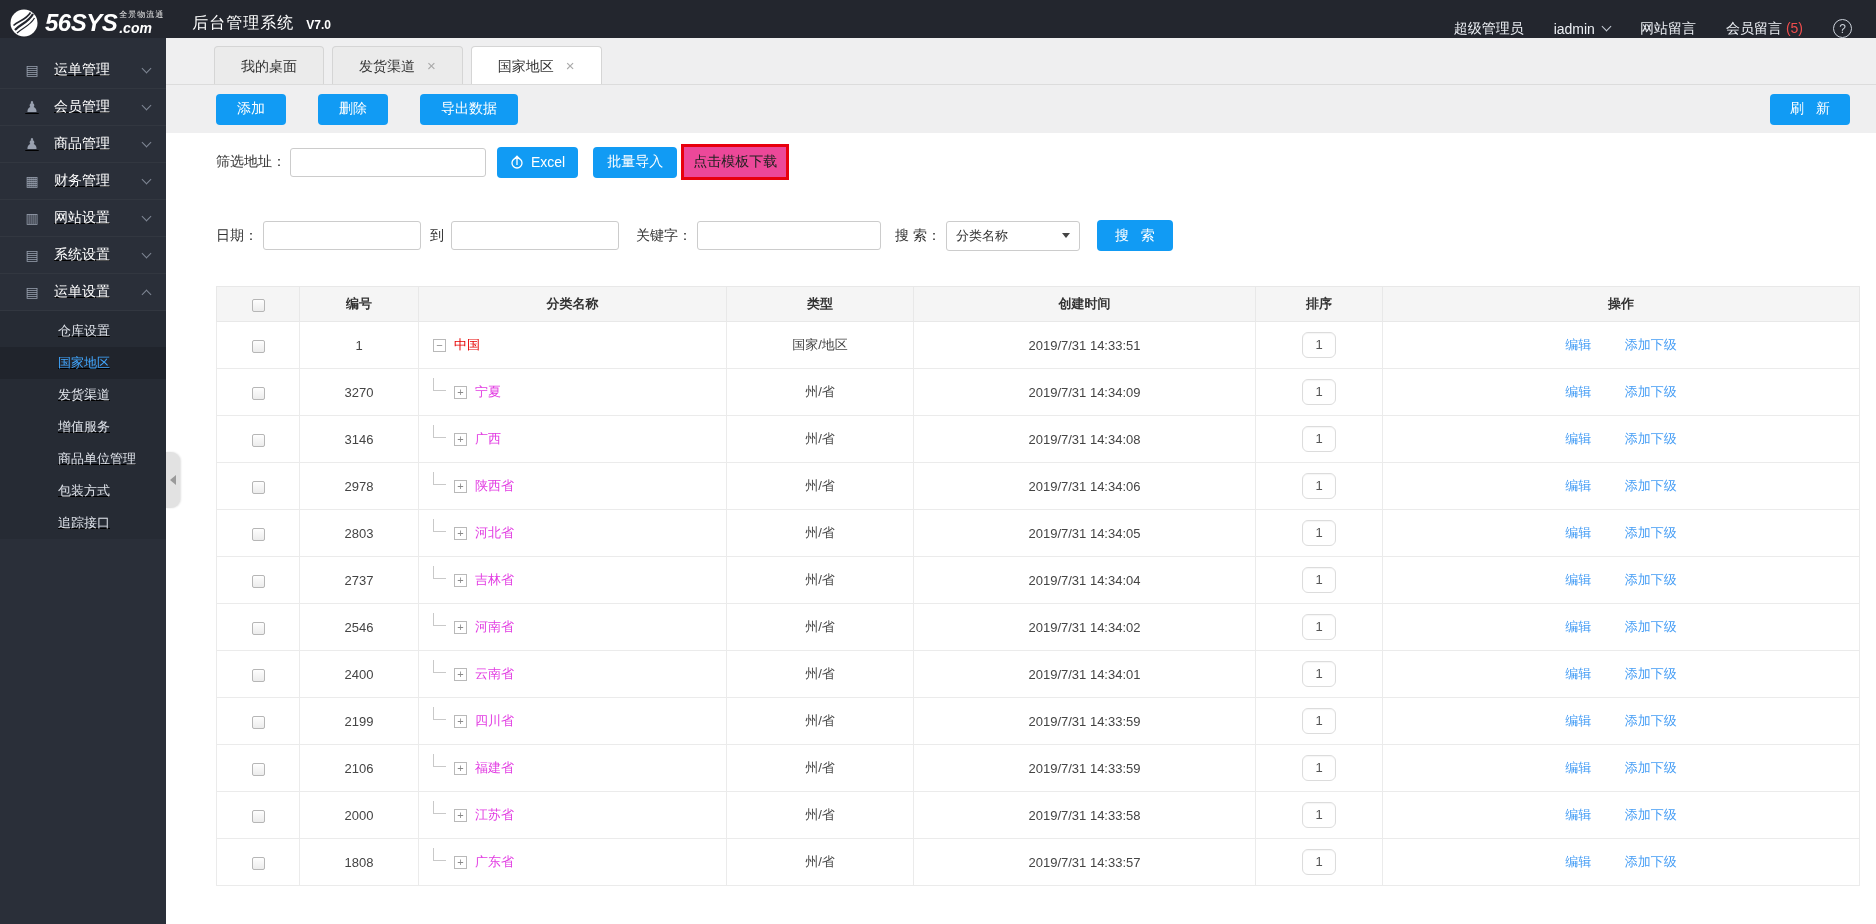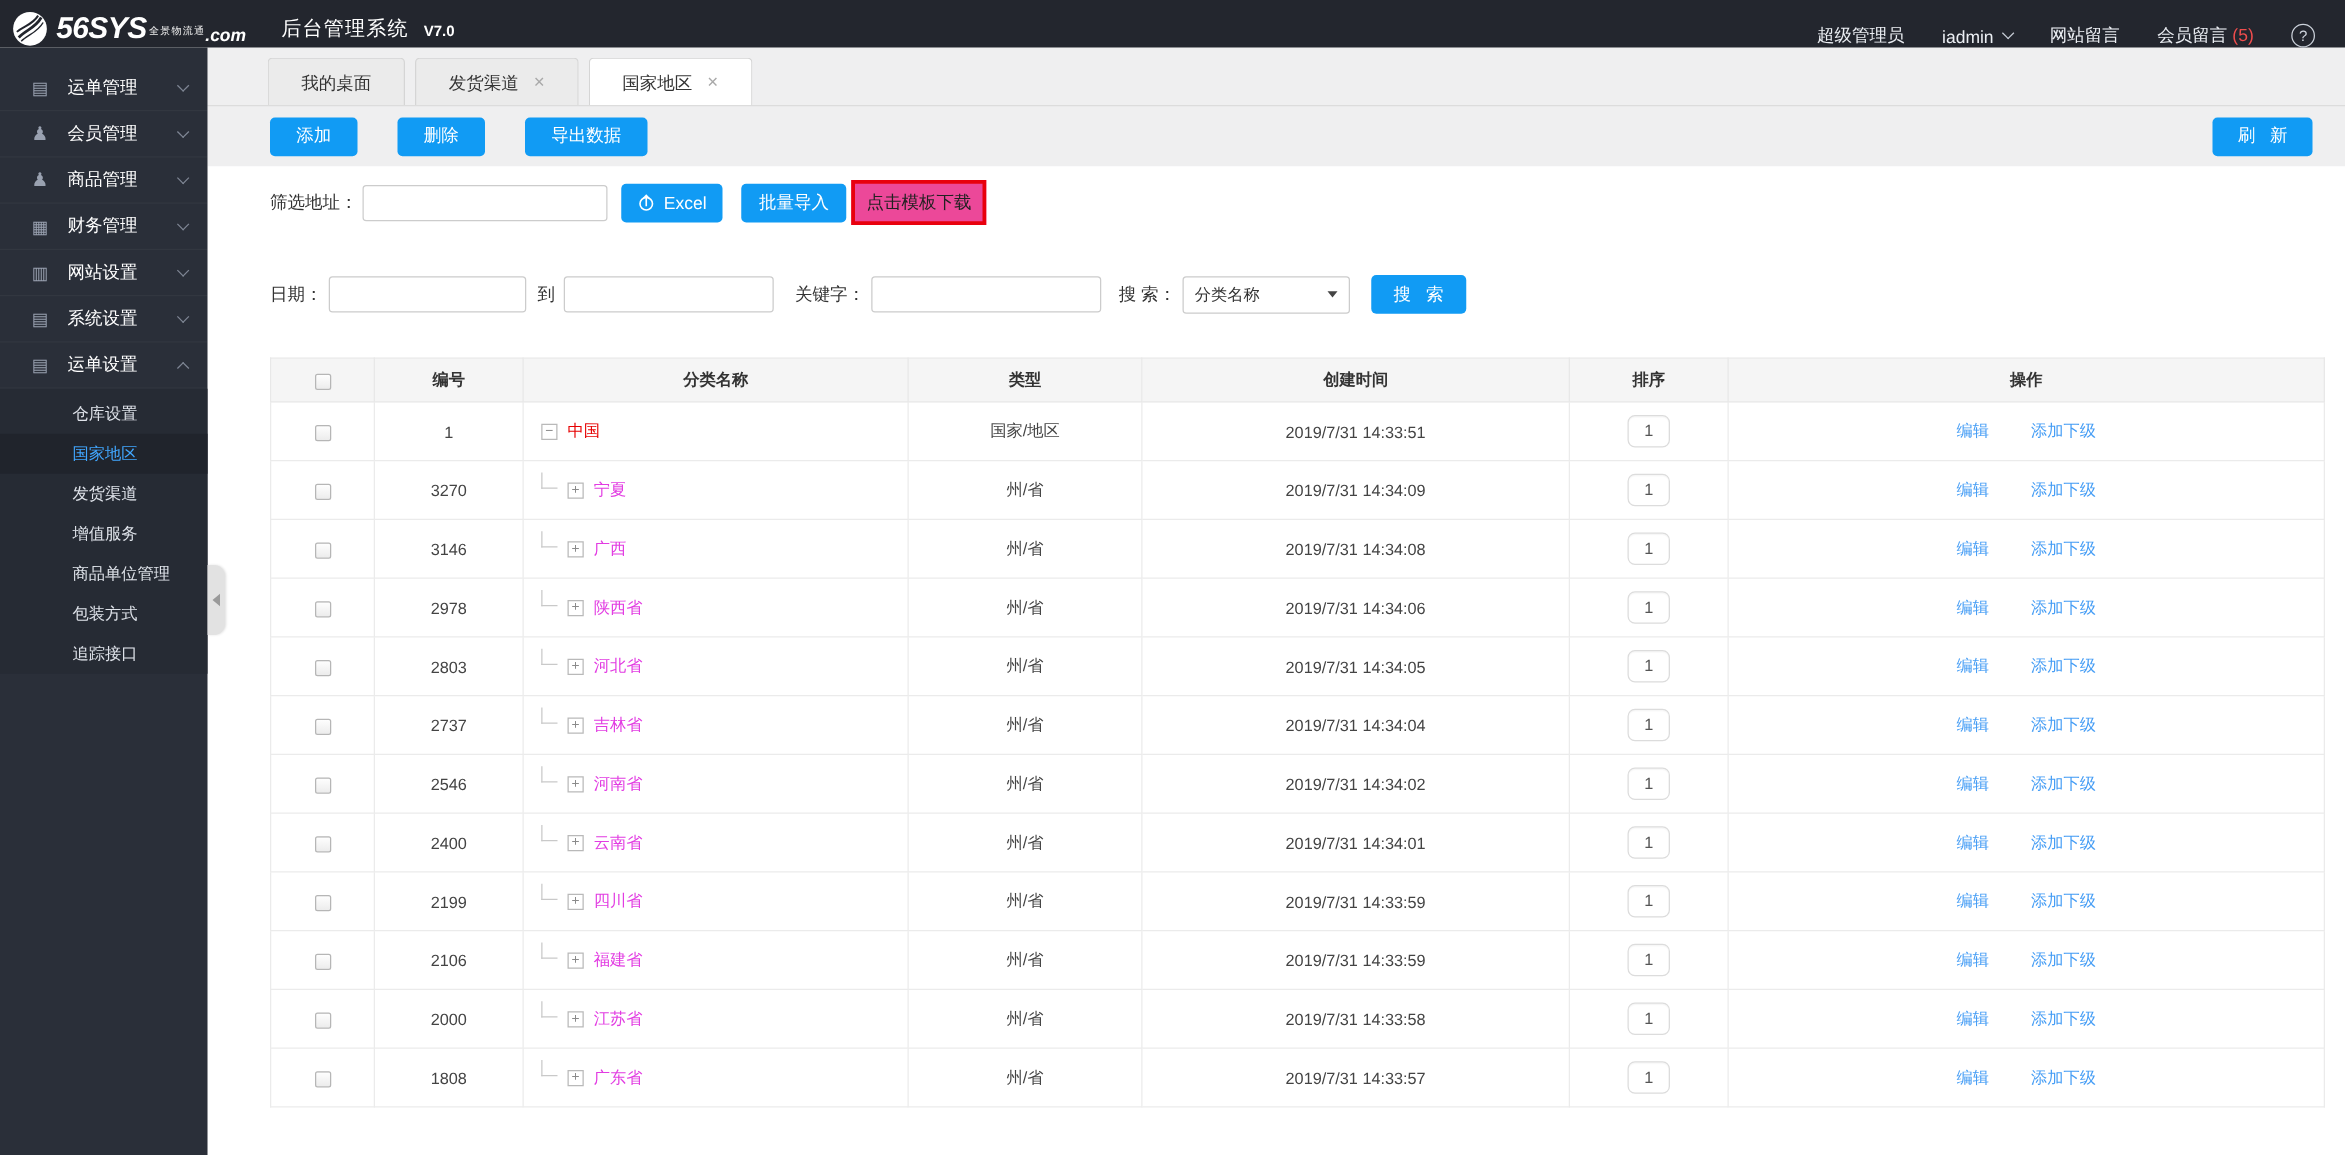--- a/index.html
+++ b/index.html
@@ -6,37 +6,37 @@
   html,body { width:1876px; height:924px; overflow:hidden;
     font-family:"Liberation Sans","DejaVu Sans",sans-serif; background:#fff; }
 
   
   .topbar { position:absolute; left:0; top:0; width:1876px; height:38px;
     background:#23262e; display:flex; align-items:flex-end; color:#fff; z-index:10; }
   .logo-wrap { display:flex; align-items:center; padding-left:9px; }
   .logo-svg { width:30px; height:30px; }
   .brand { display:flex; align-items:flex-end; margin-left:6px; font-style:italic; }
   .brand-main { font-size:24px; font-weight:bold; line-height:1; letter-spacing:-0.5px; }
-  .brand-suffix { display:flex; flex-direction:row; line-height:1; margin-left:2px; }
+  .brand-suffix { display:flex; flex-direction:column; line-height:1; margin-left:2px; }
   .brand-tagline { font-size:8px; letter-spacing:1px; margin-bottom:2px; font-style:normal; color:#eee; }
   .brand-com { font-size:14px; font-weight:bold; }
   .app-title { font-size:16px; margin-left:28px; letter-spacing:1px; }
   .app-version { font-size:12px; font-weight:bold; margin-left:12px; margin-top:3px; }
   .topbar-right { margin-left:auto; display:flex; align-items:center; gap:30px; padding-right:24px; font-size:14px; color:#eceff4; }
   .user-menu { display:flex; align-items:center; cursor:pointer; }
   .chev-down { width:7px; height:7px; border-right:1.6px solid #c6ccd6; border-bottom:1.6px solid #c6ccd6;
     transform:rotate(45deg); display:inline-block; margin-left:8px; position:relative; top:-2px; }
   .msg-count { color:#ef4d4d; margin-left:4px; }
   .help-circle { width:19px; height:19px; border:1.5px solid #ccd2db; border-radius:50%;
     display:flex; align-items:center; justify-content:center; font-size:12px; color:#ccd2db; cursor:pointer; }
   .help-circle::before { content:"?"; }
 
   
   .sidebar { position:absolute; left:0; top:38px; width:166px; bottom:0;
-    background:#2a2f39; padding-top:14px; z-index:5; }
+    background:#2a2f39; padding-top:14px; z-index:5;text-decoration:underline; }
   .menu-item { height:37px; display:flex; align-items:center; padding:0 16px 0 24px;
     color:#fff; font-size:14px; cursor:pointer; border-bottom:1px solid rgba(255,255,255,0.04); }
   .mi-icon { width:16px; margin-right:14px; color:#99a1b0; font-size:14px; font-style:normal; text-align:center; }
   .mi-icon[data-icon="doc"]::before { content:"▤"; }
   .mi-icon[data-icon="user"]::before { content:"♟"; font-size:15px; }
   .mi-icon[data-icon="money"]::before { content:"▦"; }
   .mi-icon[data-icon="browser"]::before { content:"▥"; }
   .menu-chev { margin-left:auto; width:7px; height:7px; border-right:1.5px solid #7f8795; border-bottom:1.5px solid #7f8795;
     transform:rotate(45deg); position:relative; top:-2px; }
   .menu-item.expanded .menu-chev { transform:rotate(-135deg); top:2px; }

